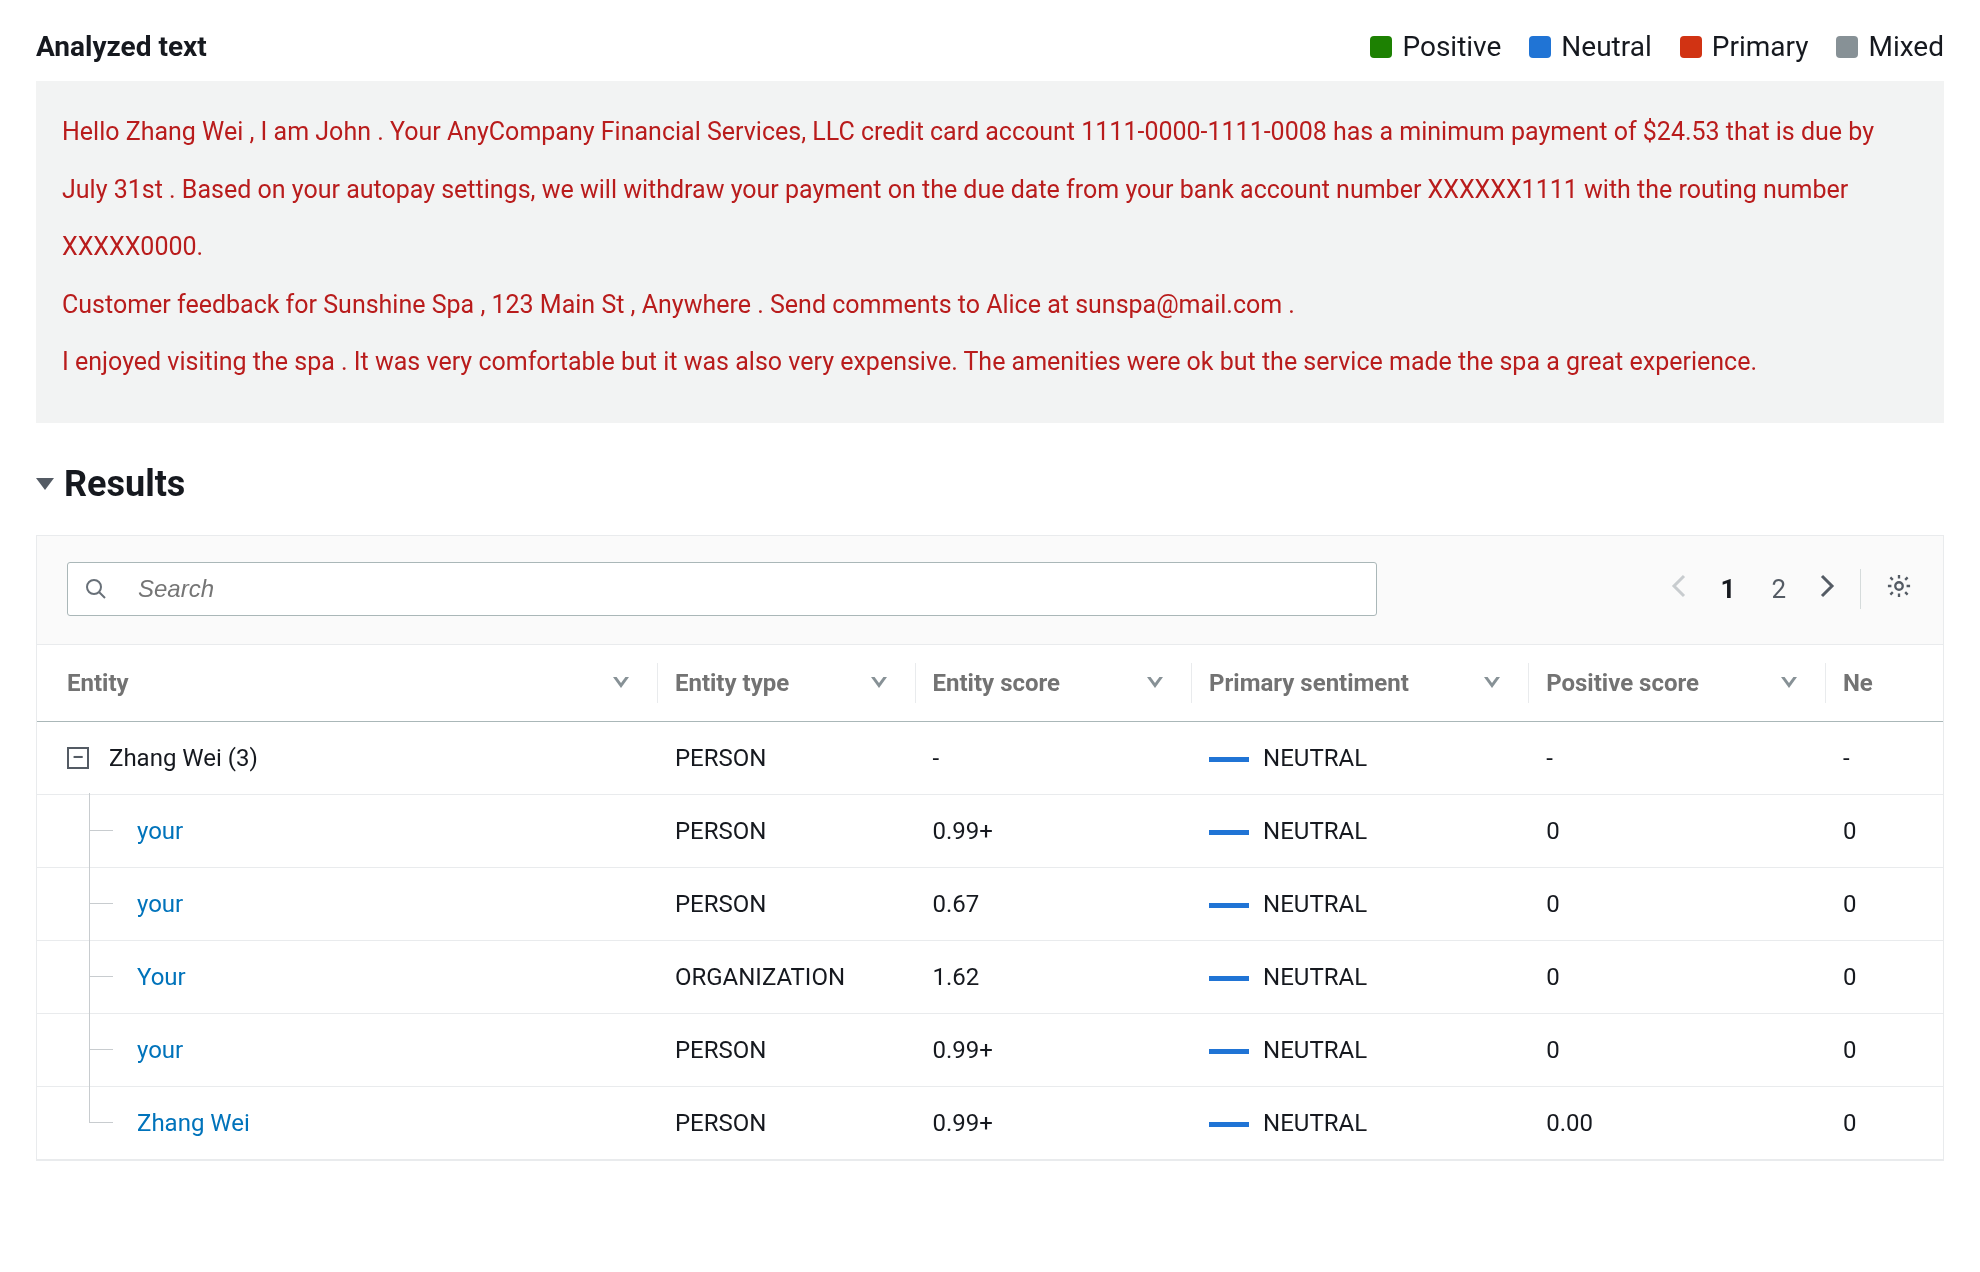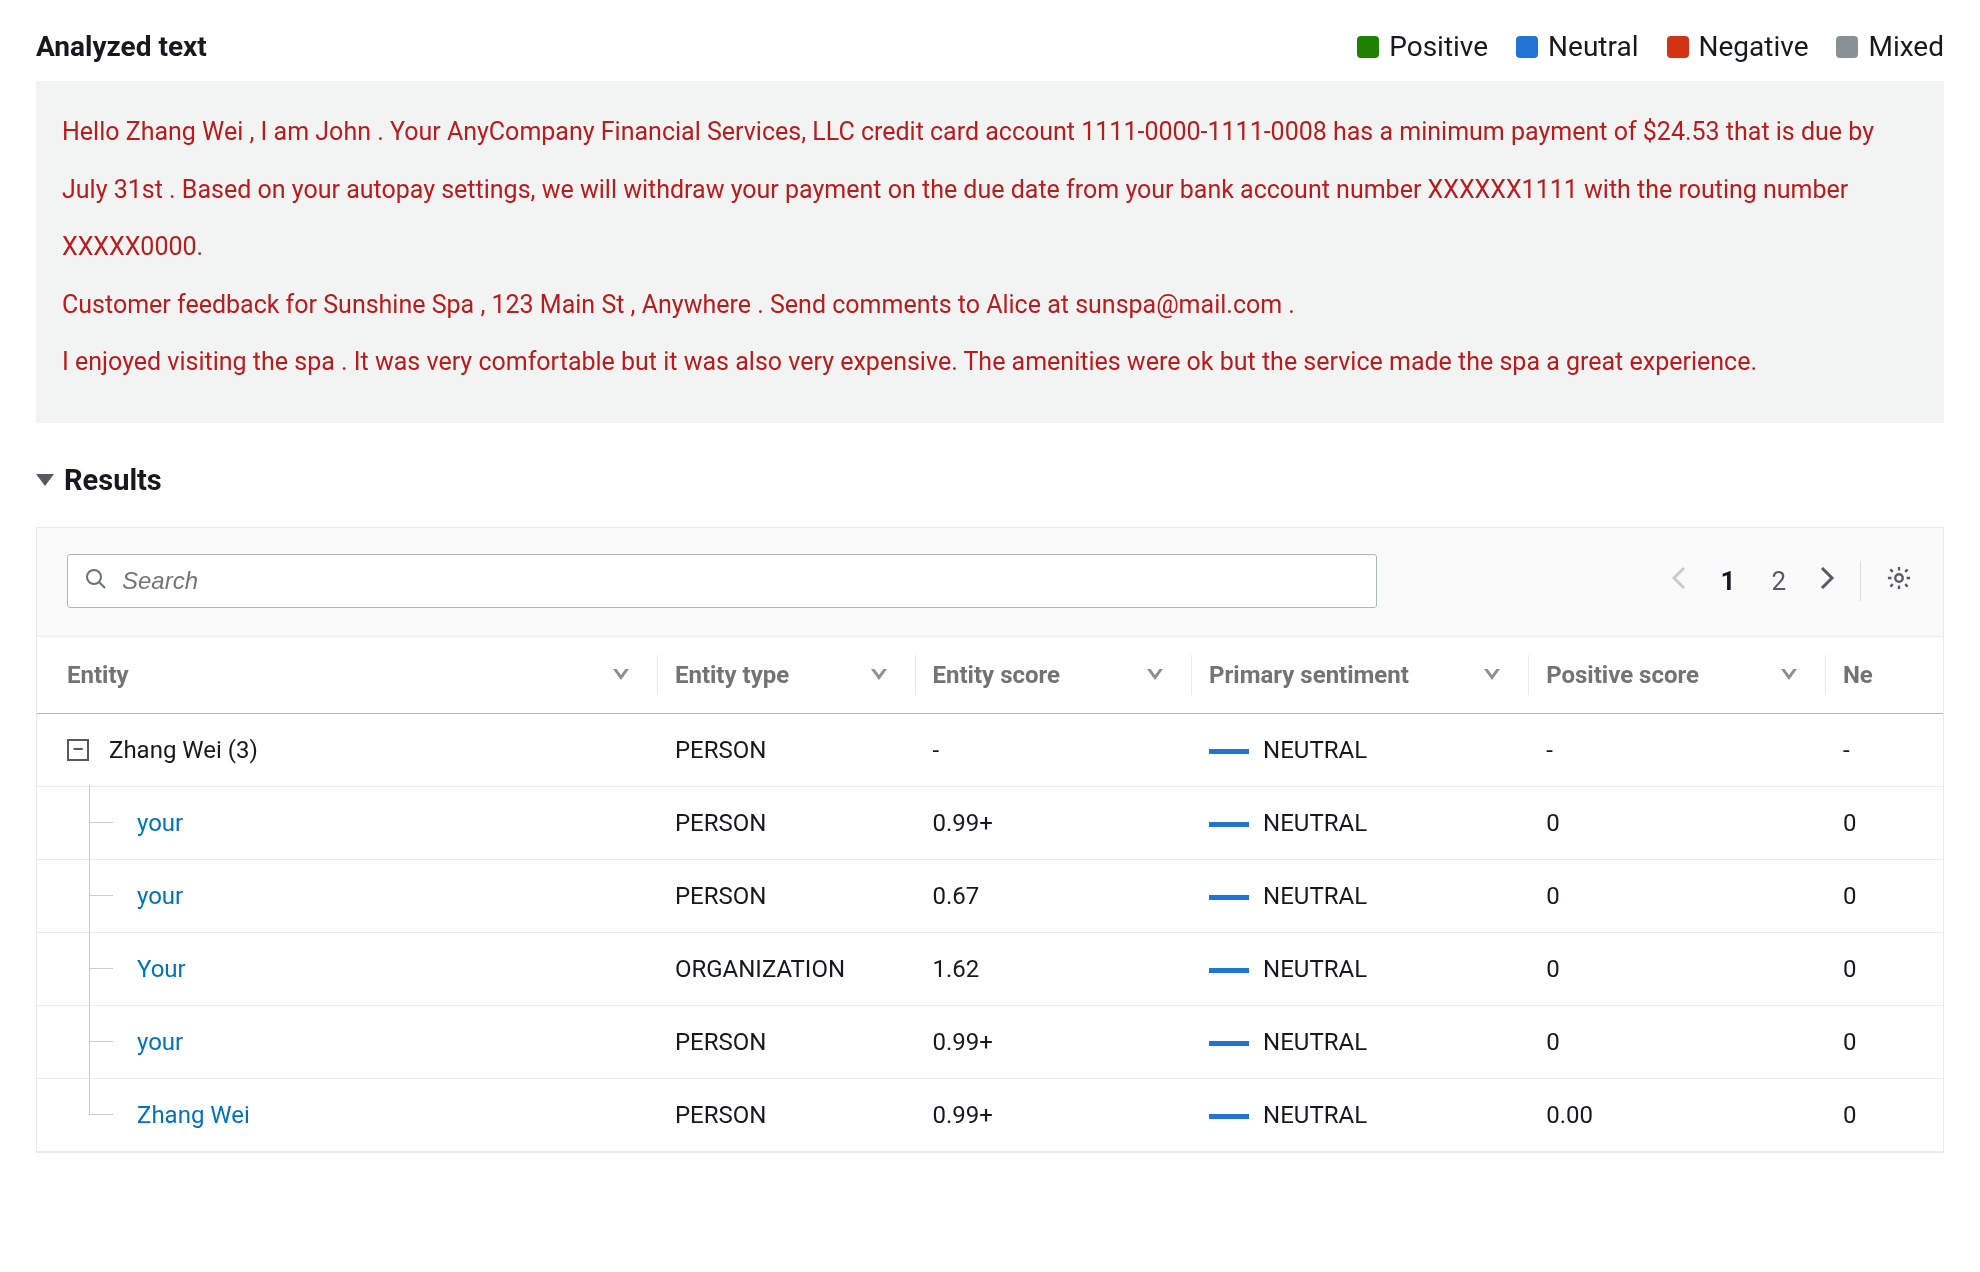--- a/index.html
+++ b/index.html
@@ -62,39 +62,39 @@
     align-items: center;
     gap: 10px;
     margin-bottom: 30px;
   }
   .caret-down {
     width: 0; height: 0;
     border-left: 9px solid transparent;
     border-right: 9px solid transparent;
     border-top: 12px solid #545b64;
   }
-  .results-title { font-size: 29px; font-weight: 700; }
+  .results-title { font-size: 36px; font-weight: 700; }
 
   
   .results-panel {
     border: 1px solid #e9ebed;
     background: #fafafa;
     padding-top: 26px;
   }
   .toolbar {
     display: flex;
     align-items: center;
     padding: 0 30px 28px 30px;
     gap: 20px;
   }
   .search-box {
     flex: 0 0 1310px;
     display: flex;
-    align-items: flex-start;
-    gap: 14px;
+    align-items: center;
+    gap: 30px;
     border: 1px solid #aab7b8;
     border-radius: 3px;
     background: #fff;
     padding: 12px 16px;
     height: 54px;
   }
   .search-box input {
     border: none; outline: none; font-size: 24px;
     font-style: italic; color: #687078; flex: 1;
     background: transparent;
@@ -218,21 +218,21 @@
       <div class="legend-item">
         <span class="swatch sw-positive"></span>
         <span>Positive</span>
       </div>
       <div class="legend-item">
         <span class="swatch sw-neutral"></span>
         <span>Neutral</span>
       </div>
       <div class="legend-item">
         <span class="swatch sw-negative"></span>
-        <span>Negative</span>
+        <span>Primary</span>
       </div>
       <div class="legend-item">
         <span class="swatch sw-mixed"></span>
         <span>Mixed</span>
       </div>
     </div>
   </div>
 
   <div class="text-panel" id="text-panel"><span class="tok">Hello </span><span class="tok u-blue">Zhang Wei</span><span class="tok"> , </span><span class="tok u-ltblue">I</span><span class="tok"> am </span><span class="tok u-ltblue">John</span><span class="tok"> . </span><span class="tok u-blue">Your</span><span class="tok">  </span><span class="tok u-ltblue">AnyCompany Financial Services, LLC</span><span class="tok">  </span><span class="tok u-ltblue">credit card account</span><span class="tok">  </span><span class="tok">1111-0000-1111-0008 has a minimum payment of </span><span class="tok u-ltblue">$24.53</span><span class="tok">  that is due </span><span class="tok u-blue">by July 31st</span><span class="tok"> . Based on </span><span class="tok u-blue">your</span><span class="tok">  autopay settings, </span><span class="tok u-ltblue">we</span><span class="tok">  will withdraw </span><span class="tok u-blue">your</span><span class="tok">  payment </span><span class="tok u-ltblue">on</span><span class="tok">  the due </span><span class="tok u-ltblue">date</span><span class="tok">  from </span><span class="tok u-blue">your</span><span class="tok">  </span><span class="tok u-ltblue">bank account</span><span class="tok">  number </span><span class="tok u-ltblue">XXXXXX1111</span><span class="tok">  with the routing number XXXXX0000.</span><br><span class="tok u-ltblue">Customer</span><span class="tok">  feedback for </span><span class="tok u-ltblue">Sunshine Spa</span><span class="tok"> , </span><span class="tok u-ltblue">123 Main St</span><span class="tok"> , </span><span class="tok u-ltblue">Anywhere</span><span class="tok"> . Send comments to </span><span class="tok u-ltblue">Alice</span><span class="tok">  at </span><span class="tok u-ltblue">sunspa@mail.com</span><span class="tok"> .</span><br><span class="tok u-ltblue">I</span><span class="tok">  </span><span class="tok u-green">enjoyed visiting the</span><span class="tok"> </span><span class="tok u-green">spa</span><span class="tok"> . </span><span class="tok u-green">It</span><span class="tok">  was very comfortable but </span><span class="tok u-red">it</span><span class="tok">  was also very expensive. The amenities were ok but the </span><span class="tok u-ltblue">service</span><span class="tok">  made the </span><span class="tok u-green">spa</span><span class="tok">  a great experience.</span></div>
 

